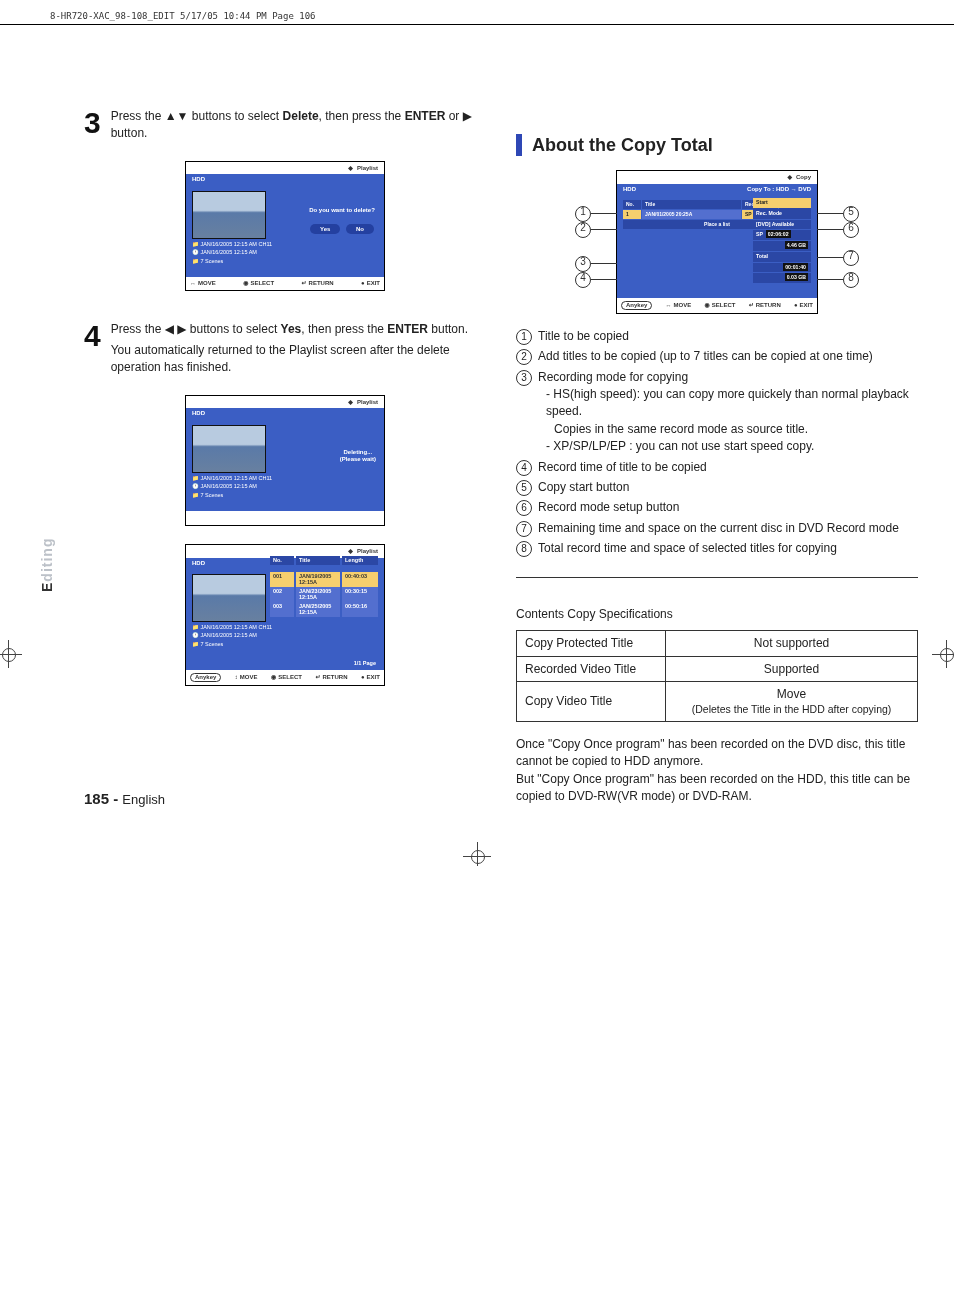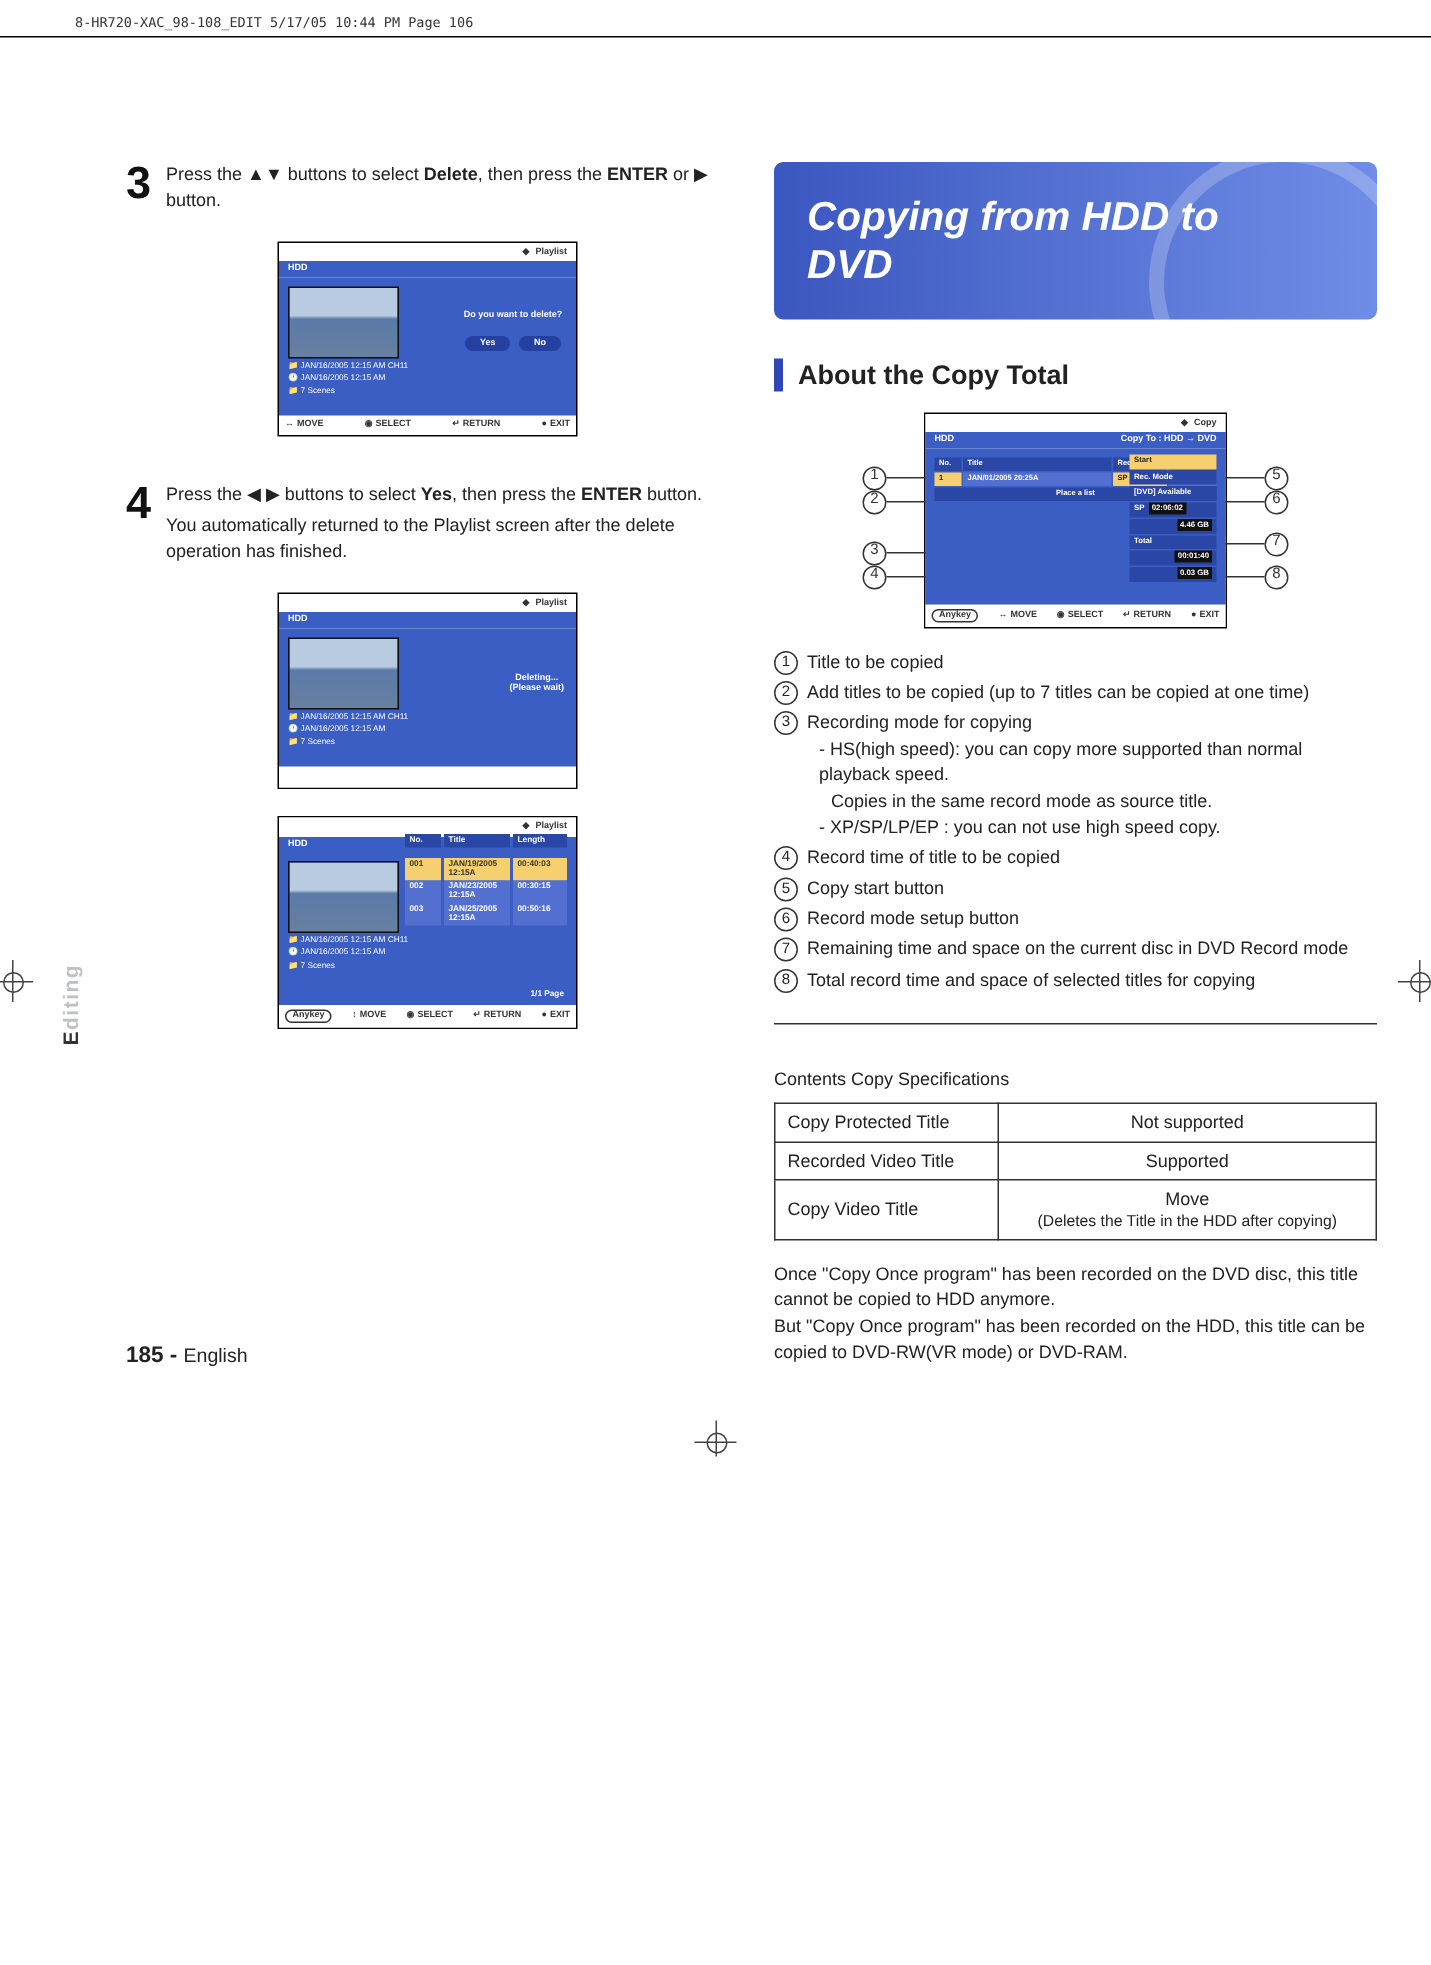--- a/index.html
+++ b/index.html
@@ -194,24 +194,20 @@
           <span style="border:1px solid #333;border-radius:8px;padding:0 4px;color:#333">Anykey</span>
           <span>↕ <span>MOVE</span></span>
           <span>◉ <span>SELECT</span></span>
           <span>↵ <span>RETURN</span></span>
           <span>● <span>EXIT</span></span>
         </div>
       </div>
     </div>
 
     <div class="col">
-      <div class="rblock">
-        <div class="disc"></div>
-        <h1><span>Copying from HDD to</span><br><span>DVD</span></h1>
-      </div>
 
       <div class="accent-bar">
         <div class="bar"></div>
         <h2>About the Copy Total</h2>
       </div>
 
       <div class="diagram">
 
         <div class="callout" style="left:-2px;top:36px">1</div>
         <div class="lead" style="left:14px;top:43px;width:32px"></div>
@@ -273,23 +269,23 @@
             <span>● <span>EXIT</span></span>
           </div>
         </div>
       </div>
 
       <ol class="defs">
         <li>Title to be copied</li>
         <li>Add titles to be copied (up to 7 titles can be copied at one time)</li>
         <li>
           <span>Recording mode for copying</span>
-          <div class="sub">- HS(high speed): you can copy more supported than normal playback speed.</div>
+          <div class="sub">- HS(high speed): you can copy more quickely than normal playback speed.</div>
           <div class="sub" style="margin-left:16px">Copies in the same record mode as source title.</div>
-          <div class="sub">- XP/SP/LP/EP : you can not use high speed copy.</div>
+          <div class="sub">- XP/SP/LP/EP : you can not use start speed copy.</div>
         </li>
         <li>Record time of title to be copied</li>
         <li>Copy start button</li>
         <li>Record mode setup button</li>
         <li>Remaining time and space on the current disc in DVD Record mode</li>
         <li>Total record time and space of selected titles for copying</li>
       </ol>
 
       <hr style="border:none;border-top:.5px solid #333;margin:20px 0 0 0">
 

